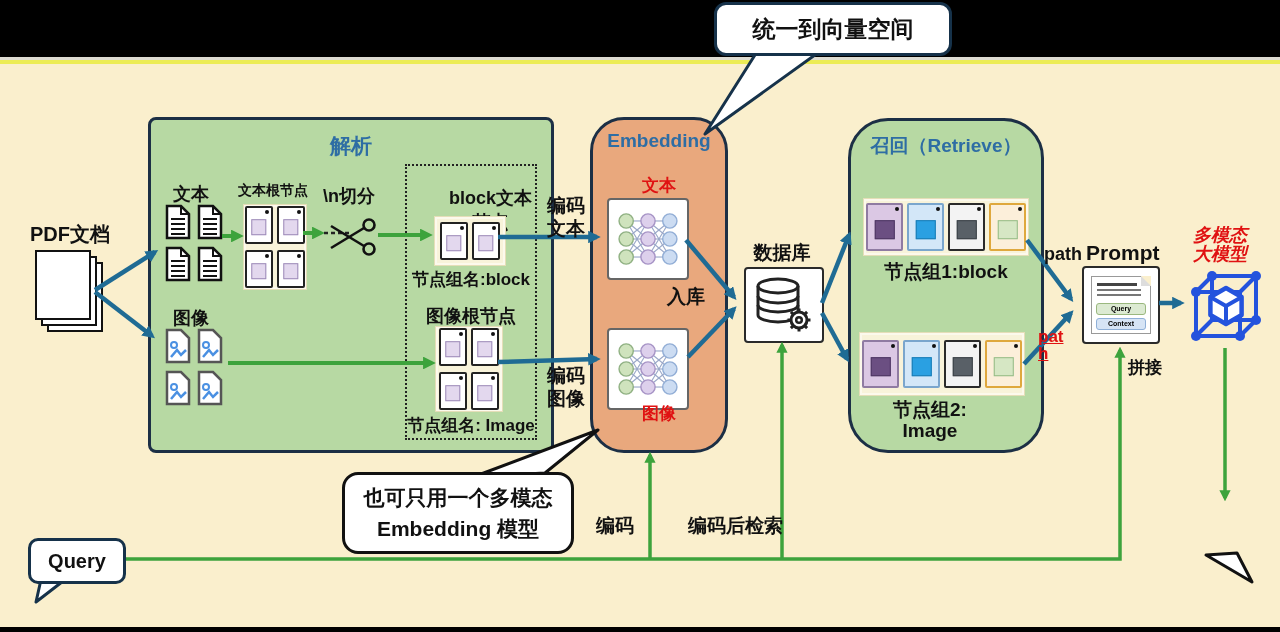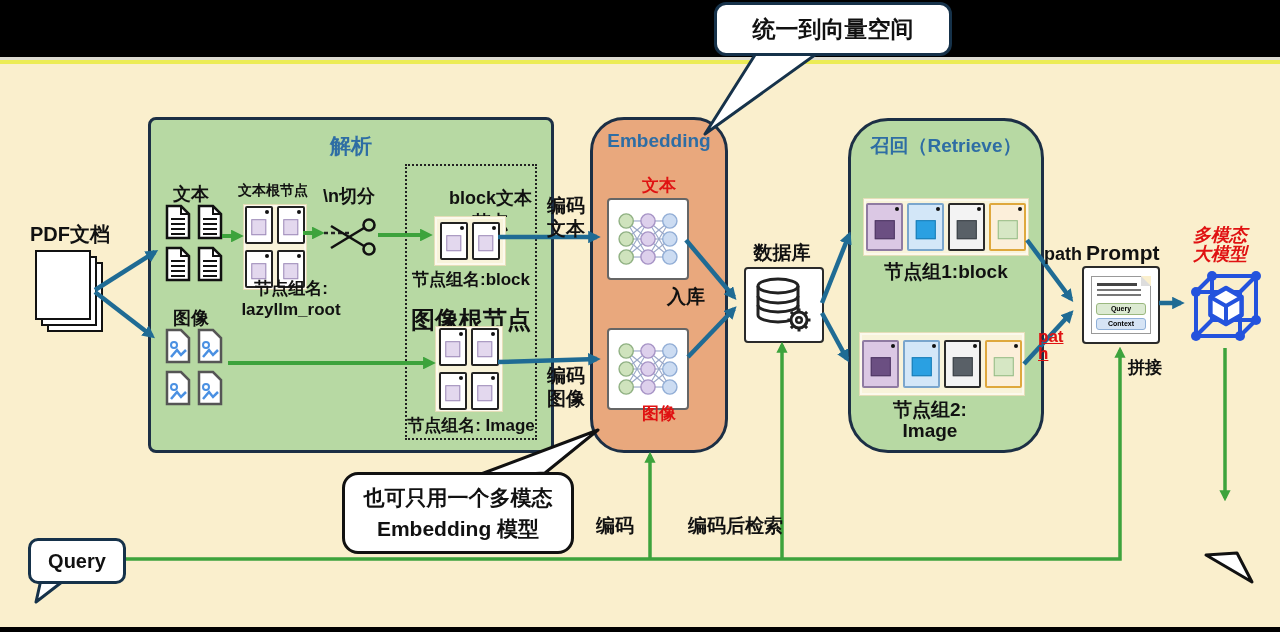--- a/index.html
+++ b/index.html
@@ -112,21 +112,20 @@
 
     <div class="lbl ctr" style="left:74px;top:62px;width:96px;font-size:14px;">文本根节点</div>
     <div class="tray" style="left:92px;top:84px;width:62px;height:84px;">
       <i class="card sm"></i>
         <i class="card sm"></i>
       <i class="card sm"></i>
         <i class="card sm"></i>
     </div>
 
     <div class="lbl ctr" style="left:168px;top:64px;width:60px;font-size:18px;">\n切分</div>
-    <div class="lbl ctr" style="left:60px;top:157px;width:160px;font-size:17px;">节点组名: lazyllm_root</div>
     <div class="lbl ctr" style="left:12px;top:186px;width:56px;font-size:18px;">图像</div>
 
     <div class="grid" style="left:14px;top:208px;">
       <svg width="26" height="36">
           <path d="M2,2 h14 l8,8 v24 h-22 z" fill="#fff" stroke="#555" stroke-width="2.5"></path>
           <circle cx="9" cy="17" r="3" fill="none" stroke="#4a90e2" stroke-width="2"></circle>
           <path d="M6,29 L12,22 L16,27 L21,22" fill="none" stroke="#4a90e2" stroke-width="2.5"></path>
         </svg>
       <svg width="26" height="36">
           <path d="M2,2 h14 l8,8 v24 h-22 z" fill="#fff" stroke="#555" stroke-width="2.5"></path>
@@ -145,21 +144,21 @@
         </svg>
     </div>
 
     <div class="dotted">
       <div class="lbl ctr" style="left:0;right:0;top:20px;font-size:18px;margin-left:39px;">block文本节点</div>
       <div class="tray" style="left:27px;top:50px;width:70px;height:48px;">
         <i class="card sm"></i>
           <i class="card sm"></i>
       </div>
       <div class="lbl ctr" style="left:0;right:0;top:102px;font-size:17px;">节点组名:block</div>
-      <div class="lbl ctr" style="left:0;right:0;top:138px;font-size:24px;">图像根节点</div>
+      <div class="lbl ctr" style="left:0;right:0;top:138px;font-size:18px;">图像根节点</div>
       <div class="tray" style="left:28px;top:160px;width:66px;height:84px;">
         <i class="card sm"></i>
           <i class="card sm"></i>
         <i class="card sm"></i>
           <i class="card sm"></i>
       </div>
       <div class="lbl ctr" style="left:0;right:0;top:248px;font-size:17px;">节点组名: Image</div>
     </div>
   </div>
 

